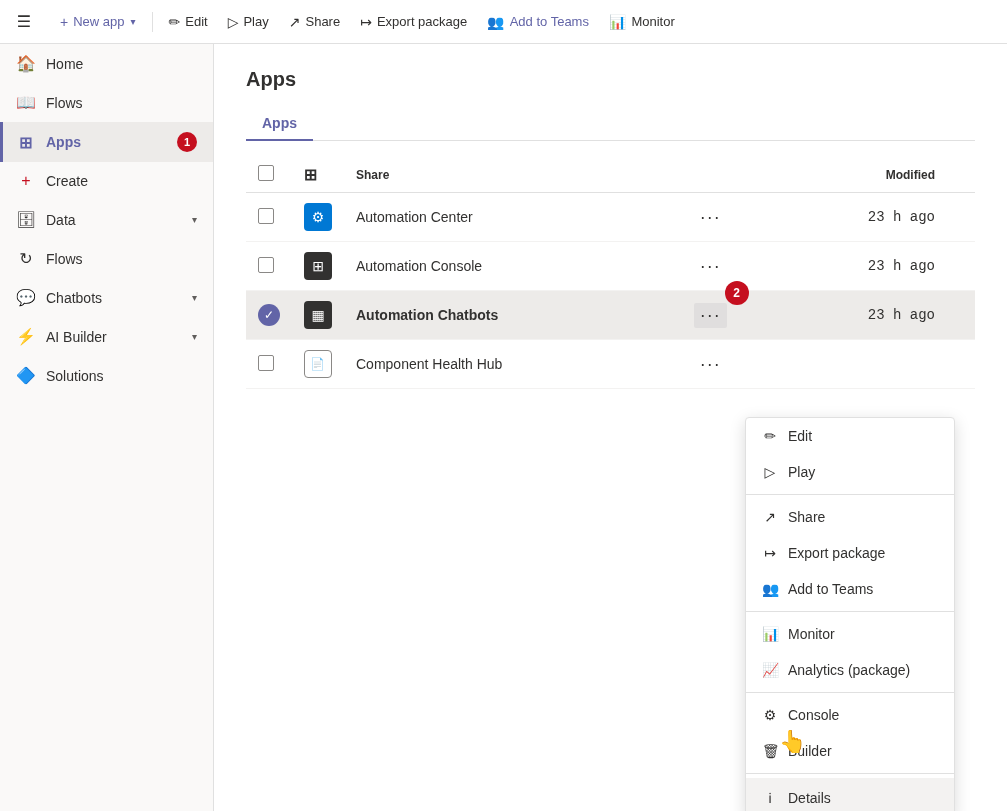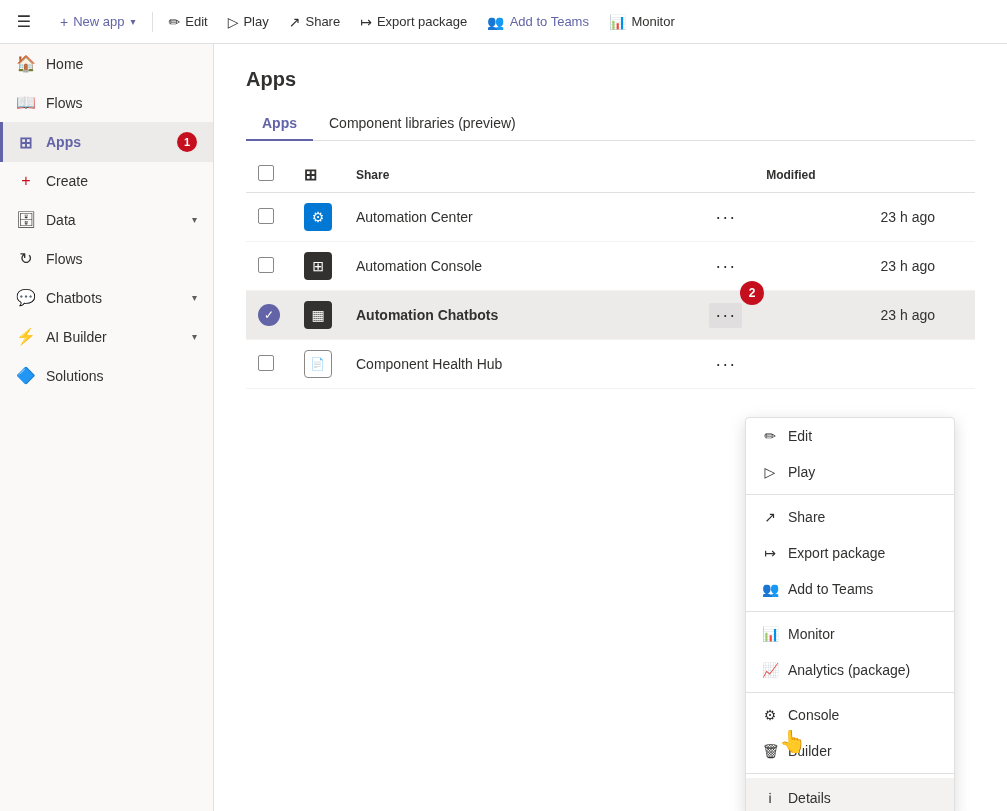--- a/index.html
+++ b/index.html
@@ -151,21 +151,21 @@
     .app-icon.blue { background: #0078d4; color: #fff; }
     .app-icon.dark { background: #323130; color: #fff; }
     .app-icon.outline { background: #fff; border: 1.5px solid #8a8886; color: #323130; }
     .check-col { width: 36px; }
     .icon-col { width: 40px; }
     .dots-btn {
       background: none; border: none; cursor: pointer;
       font-size: 18px; color: #323130; padding: 2px 6px;
       border-radius: 2px; letter-spacing: 1px;
     }
-    .modified-col { color: #605e5c; }
+    .modified-col { color: #605e5c; font-family: Liberation Mono, monospace; }
     .check-circle {
       width: 22px; height: 22px;
       border-radius: 50%;
       background: #6264a7;
       color: #fff;
       display: flex; align-items: center; justify-content: center;
       font-size: 12px;
     }
 
     
@@ -301,41 +301,38 @@
       <span>Solutions</span>
     </div>
   </nav>
 
   <div class="content">
     <h1 class="page-title">Apps</h1>
 
     <div class="tabs">
       <div class="tab active">
         <span>Apps</span>
-      </div>
-      <div class="tab">
-        <span>Component libraries (preview)</span>
       </div>
     </div>
 
     <div class="content-wrapper">
       <table class="apps-table">
         <thead>
           <tr>
             <th class="check-col">
               <span style="display:inline-block;width:16px;height:16px;border:1.5px solid #8a8886;border-radius:2px;"></span>
             </th>
             <th class="icon-col">
               <span style="font-size:16px;color:#323130;">⊞</span>
             </th>
             <th>
               <span>Share</span>
             </th>
             <th style="width:50px;"></th>
-            <th style="padding-right:40px;">
+            <th style="text-align:right; padding-right:40px;">
               <span>Modified</span>
             </th>
           </tr>
         </thead>
         <tbody>
 
           <tr>
             <td>
               <span style="display:inline-block;width:16px;height:16px;border:1.5px solid #8a8886;border-radius:2px;"></span>
             </td>

